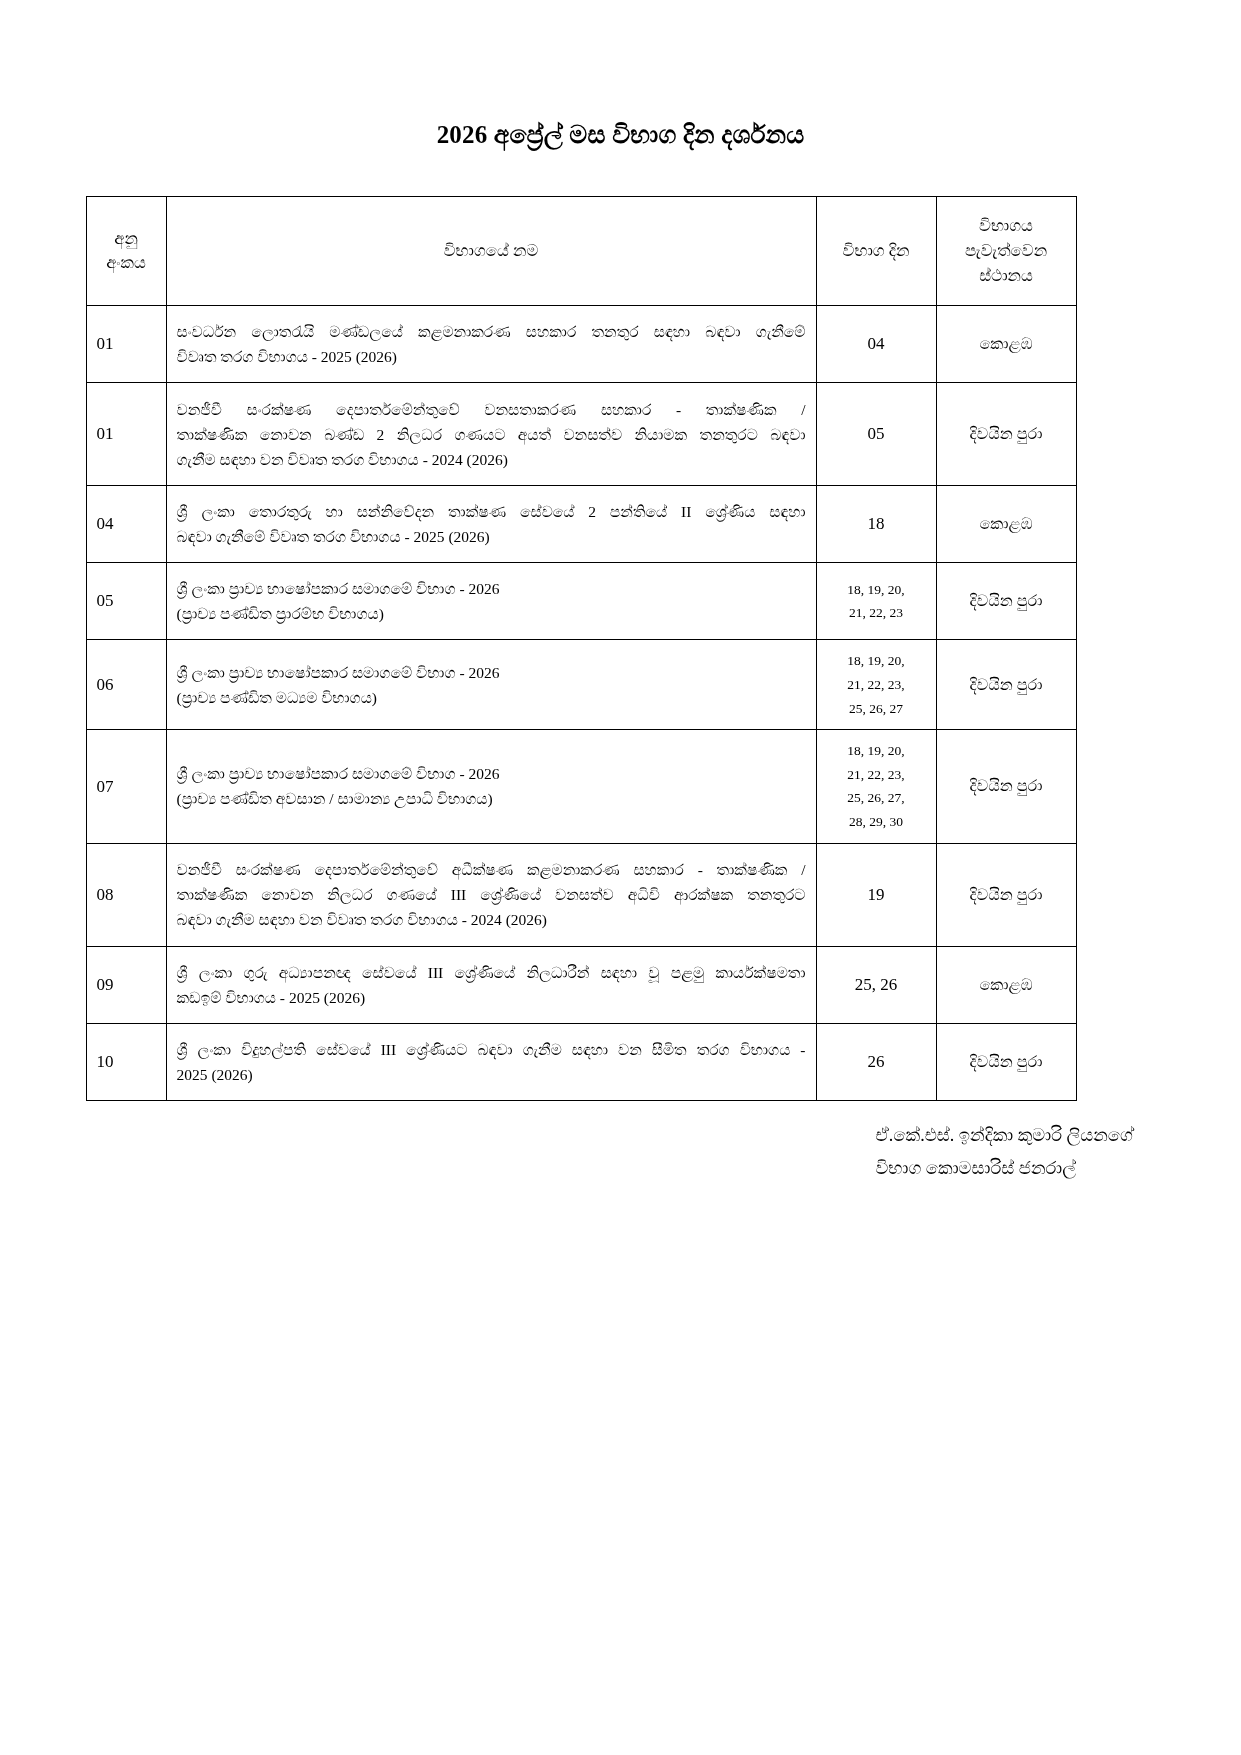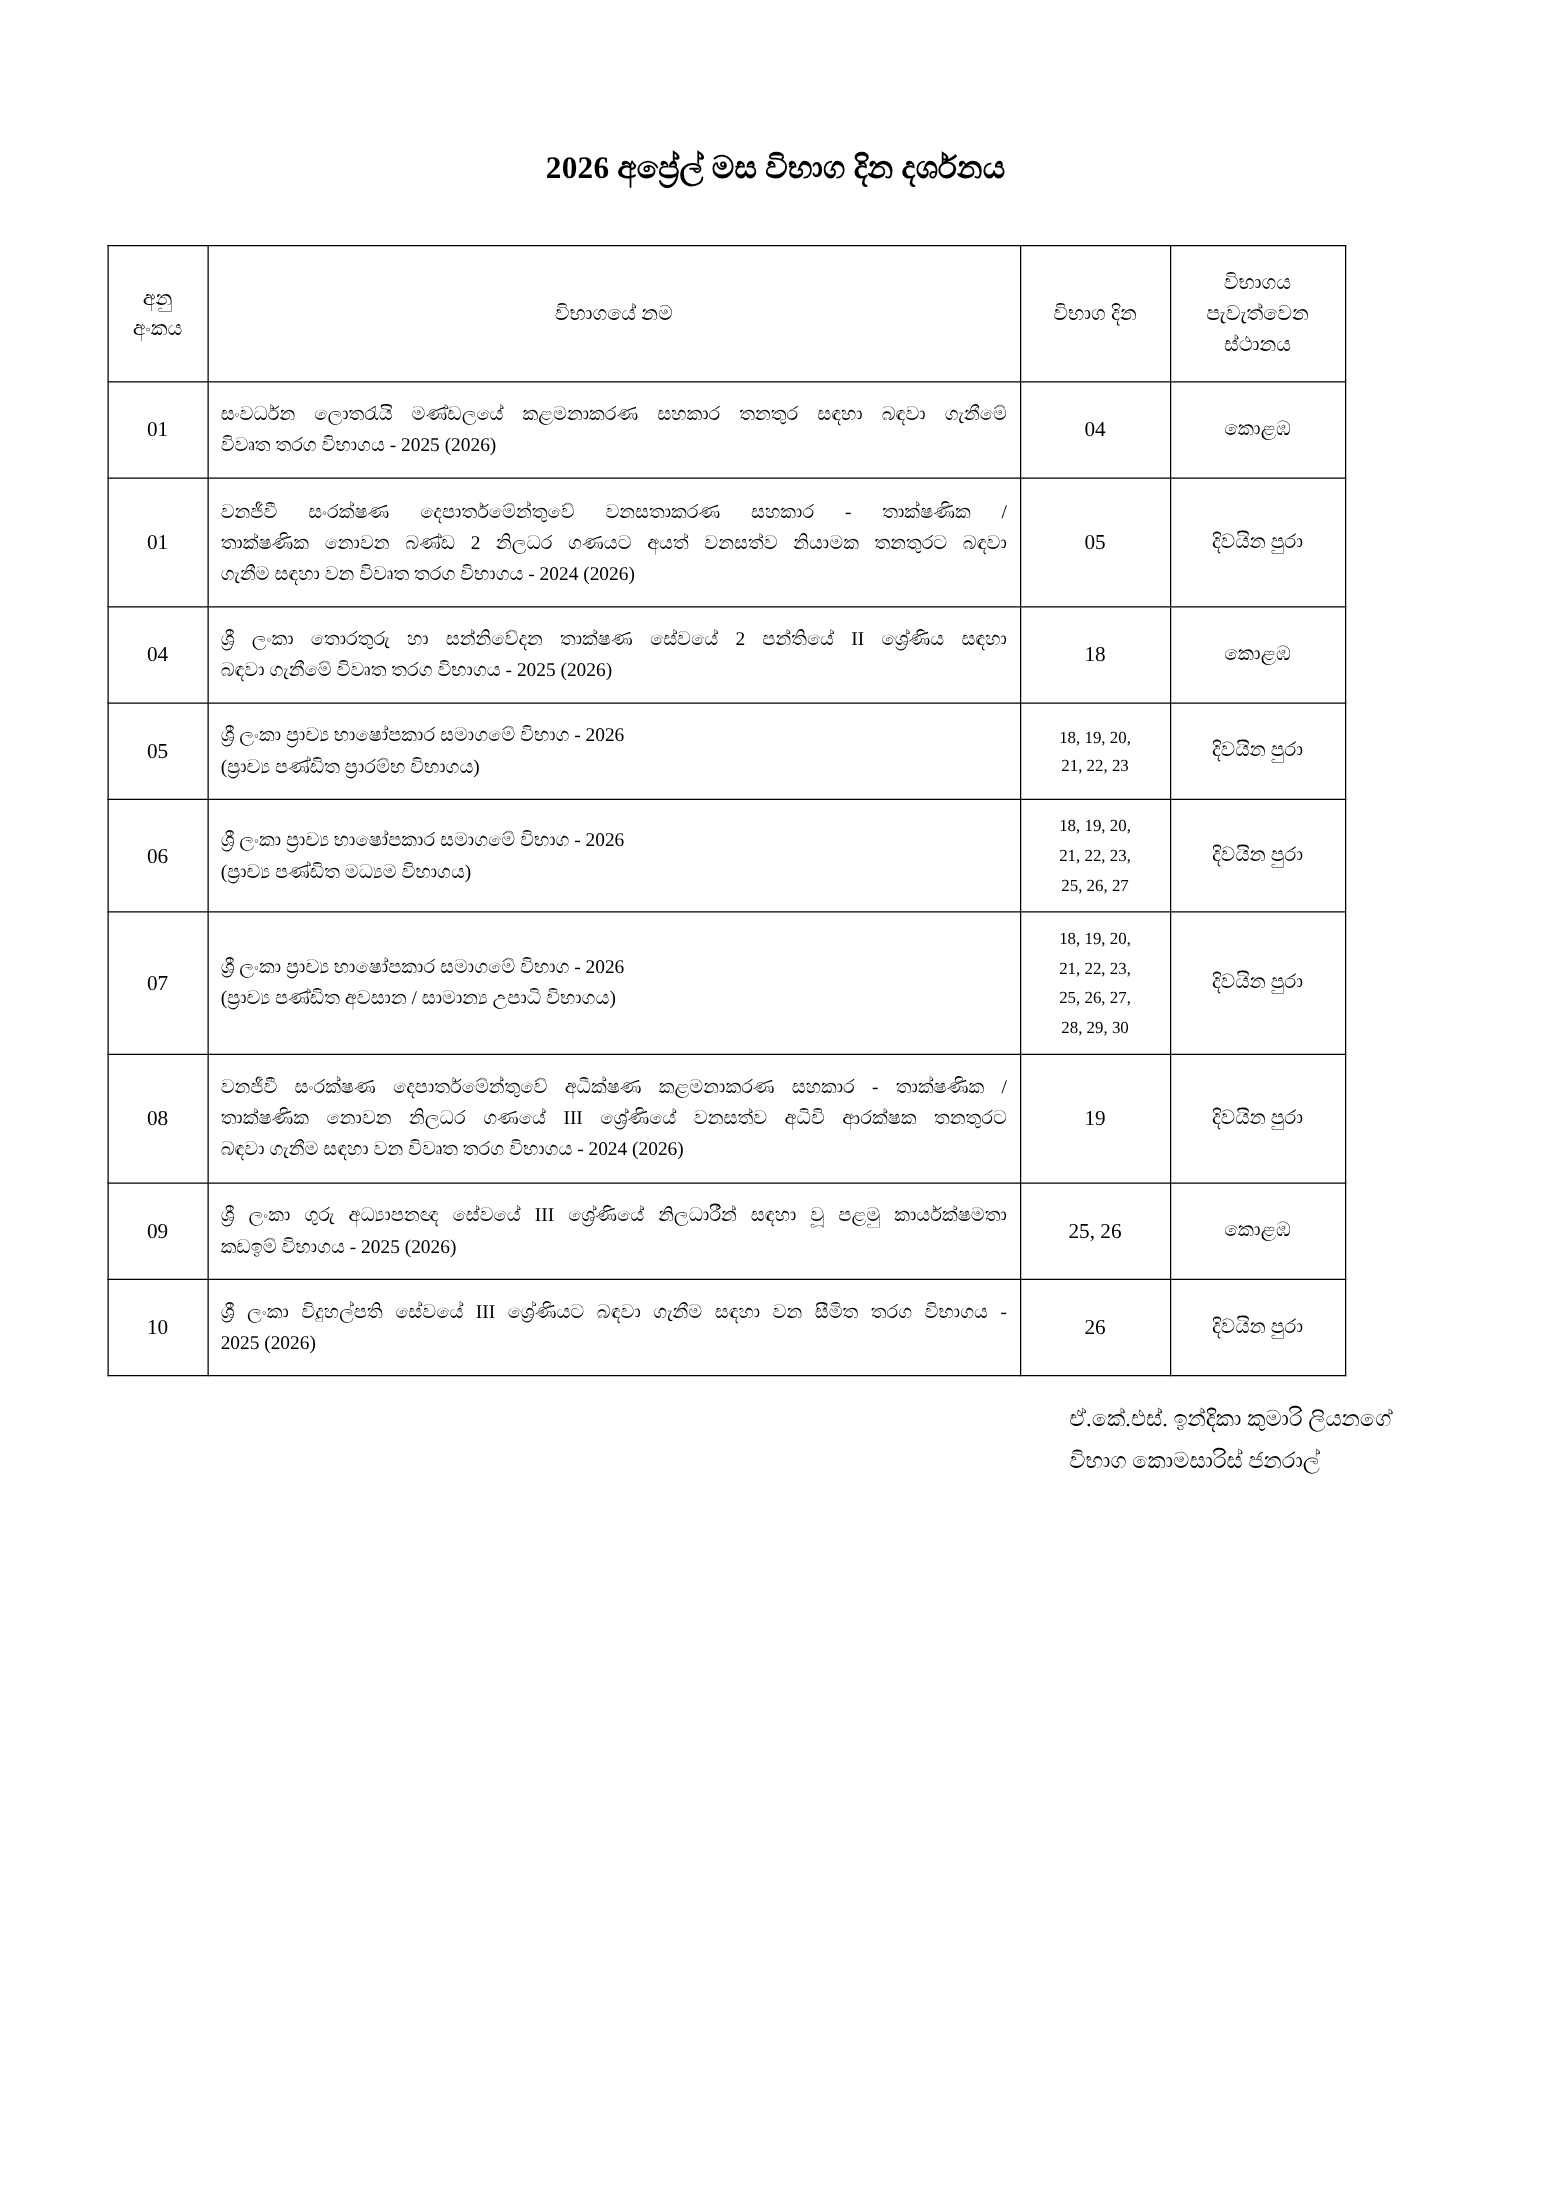--- a/index.html
+++ b/index.html
@@ -59,21 +59,21 @@
     font-size: 16.5px;
     line-height: 1.5;
     height: 90px;
   }
   col.c-no      { width: 80px;  }
   col.c-name    { width: 650px; }
   col.c-date    { width: 120px; }
   col.c-place   { width: 140px; }
 
   td.cell-no {
-    text-align: center;
+    text-align: left;
     font-size: 17px;
   }
   td.cell-name {
     text-align: left;
     font-size: 15.5px;
   }
   td.cell-name .ln {
     display: block;
     white-space: nowrap;
   }
@@ -100,21 +100,21 @@
   tr.r5 td { height: 58px; }
   tr.r6 td { height: 70px; }
   tr.r7 td { height: 86px; }
   tr.r8 td { height: 84px; }
   tr.r9 td { height: 58px; }
   tr.r10 td { height: 58px; }
 
   
   .signature {
     position: absolute;
-    right: 128px;
+    right: 108px;
     top: 1100px;
     text-align: left;
     font-size: 18px;
     line-height: 1.85;
   }
   .signature .sig-line {
     display: block;
     white-space: nowrap;
   }
   .spaced-justify {

